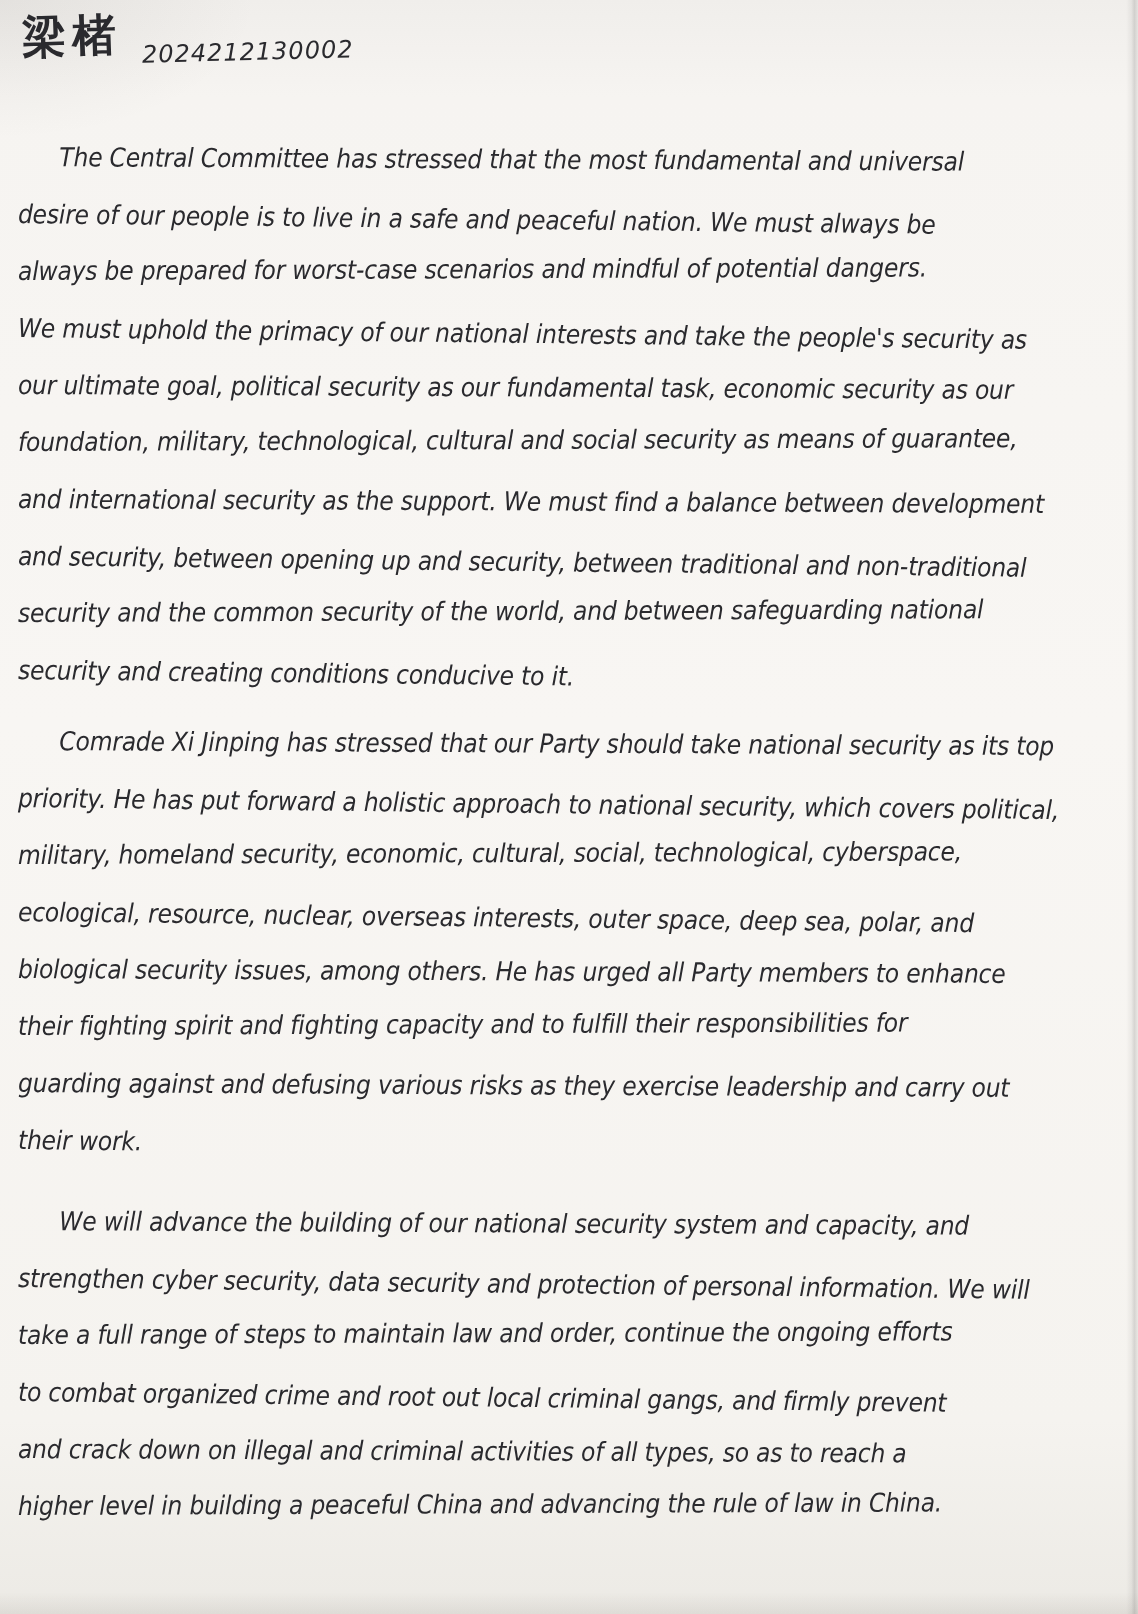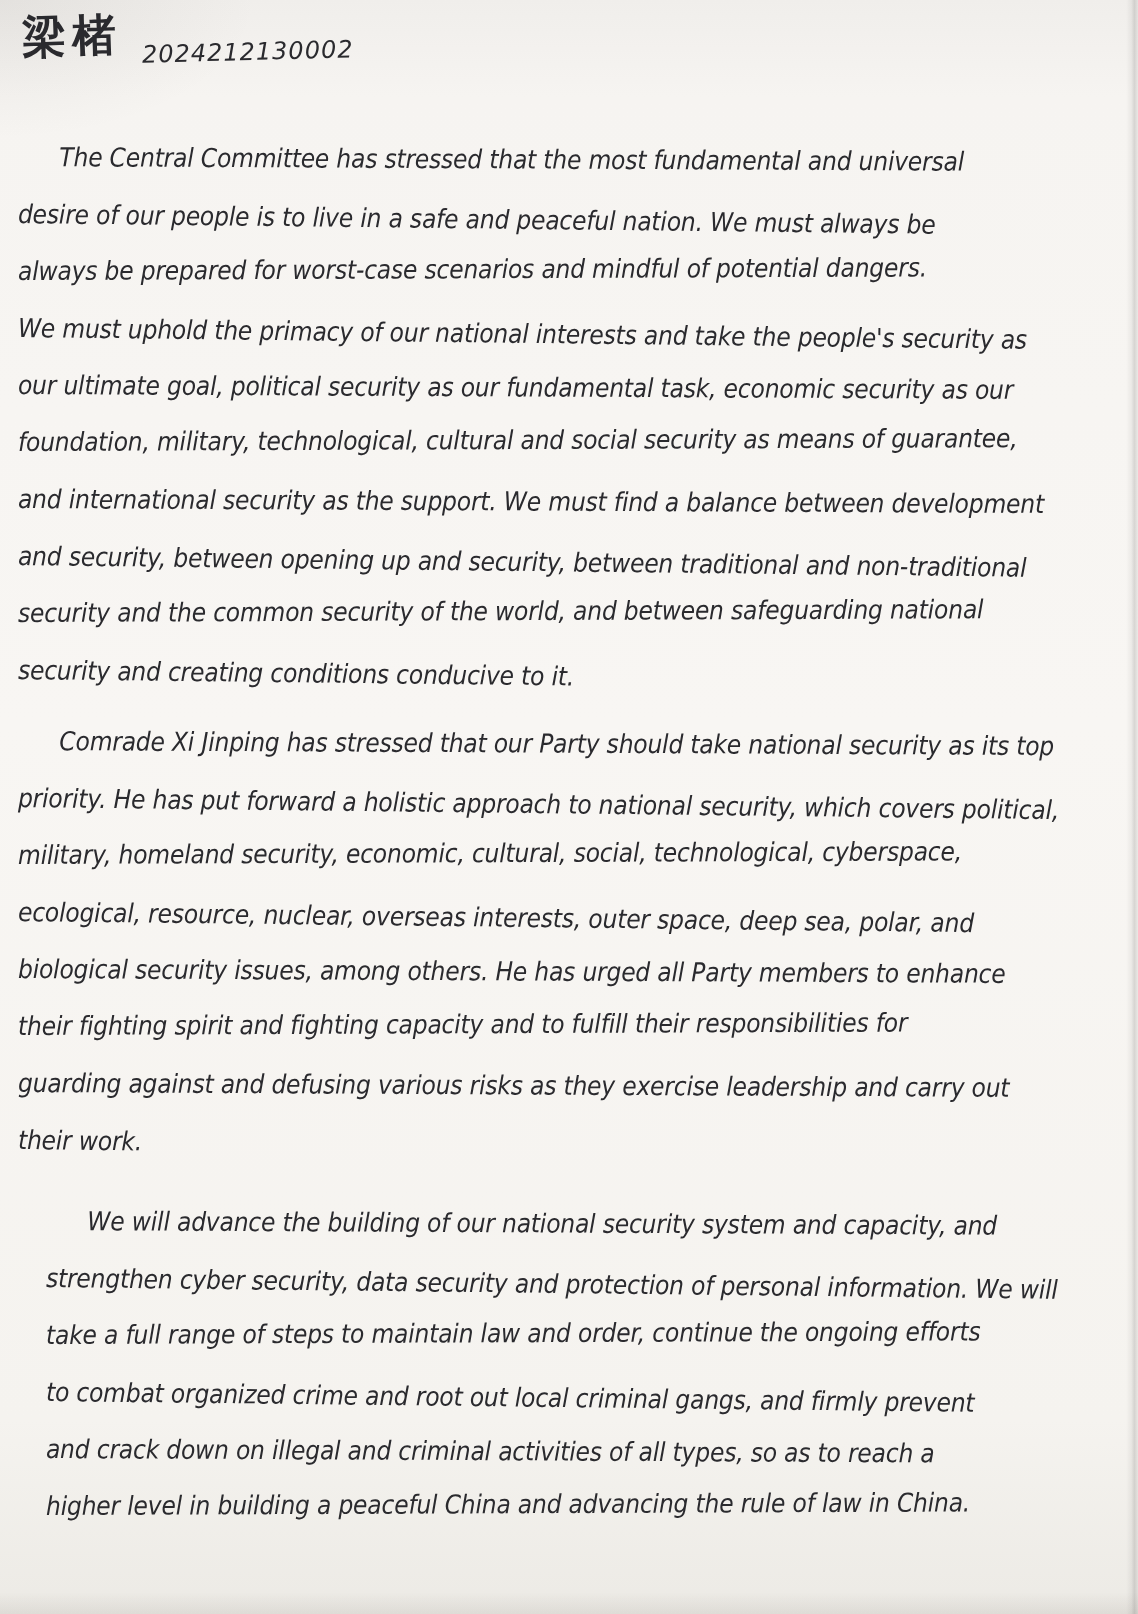--- a/index.html
+++ b/index.html
@@ -56,21 +56,21 @@
   }
 
   .essay {
     position: absolute;
     top: 128px;
     left: 18px;
     right: 4px;
   }
   .para { margin: 0; }
   .para + .para { margin-top: 14px; }
-  .para.p3 { margin-top: 24px; margin-left: 28px; }
+  .para.p3 { margin-top: 24px; }
 
   .line {
     height: 57px;
     display: flex;
     align-items: center;
     white-space: nowrap;
     font-style: italic;
     font-size: 26px;
     letter-spacing: -0.2px;
     transform-origin: left center;

